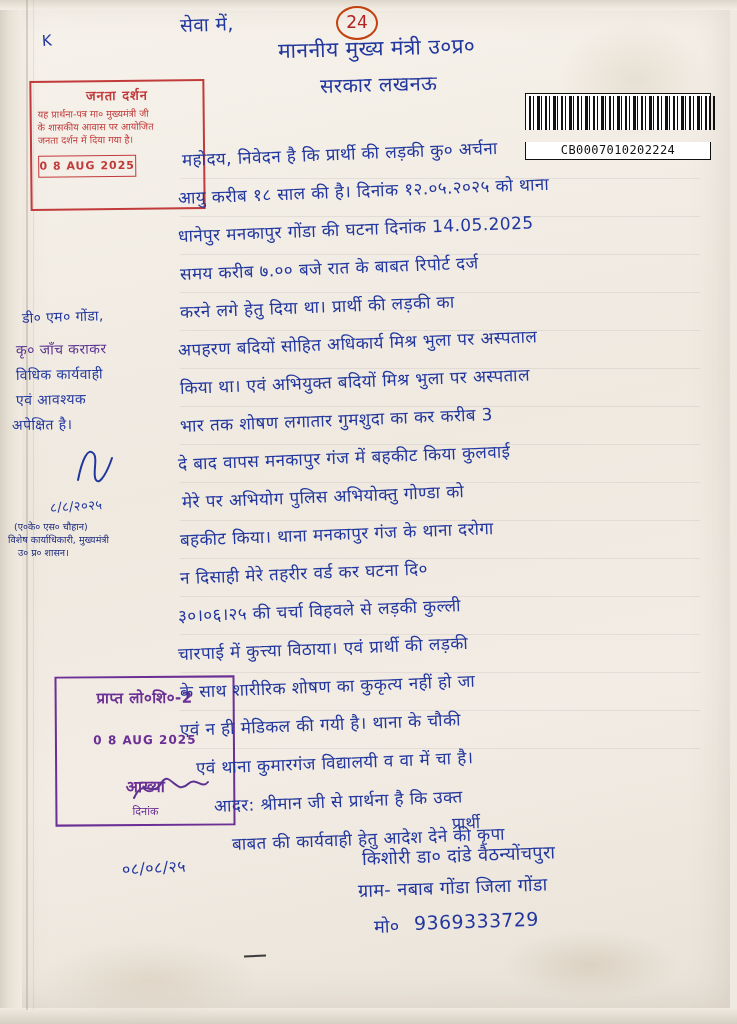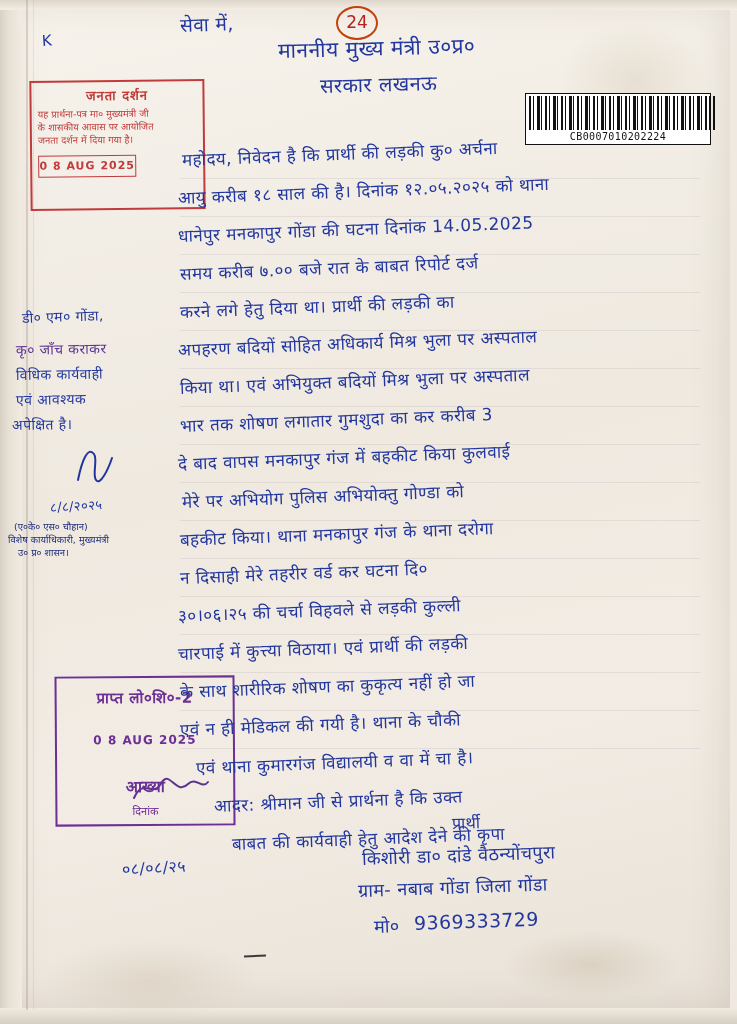--- a/index.html
+++ b/index.html
@@ -172,25 +172,26 @@
     background-image: repeating-linear-gradient(90deg,
       #111 0px, #111 2px, transparent 2px, transparent 4px,
       #111 4px, #111 5px, transparent 5px, transparent 8px,
       #111 8px, #111 11px, transparent 11px, transparent 12px,
       #111 12px, #111 13px, transparent 13px, transparent 16px);
   }
   .barcode-num {
     border: 1.5px solid #111;
     border-top: none;
     font-family: "DejaVu Sans Mono", monospace;
-    font-size: 10px;
+    font-size: 12px;
     letter-spacing: 0.4px;
     padding: 1px 0 2px;
     background: #fff;
     color: #111;
+    margin-top: 12px;
   }
   .barcode-box {
     border: 1.5px solid #111;
     border-bottom: none;
     padding: 2px 3px 0;
     background: #fff;
   }
 
   
   .circle-num {

